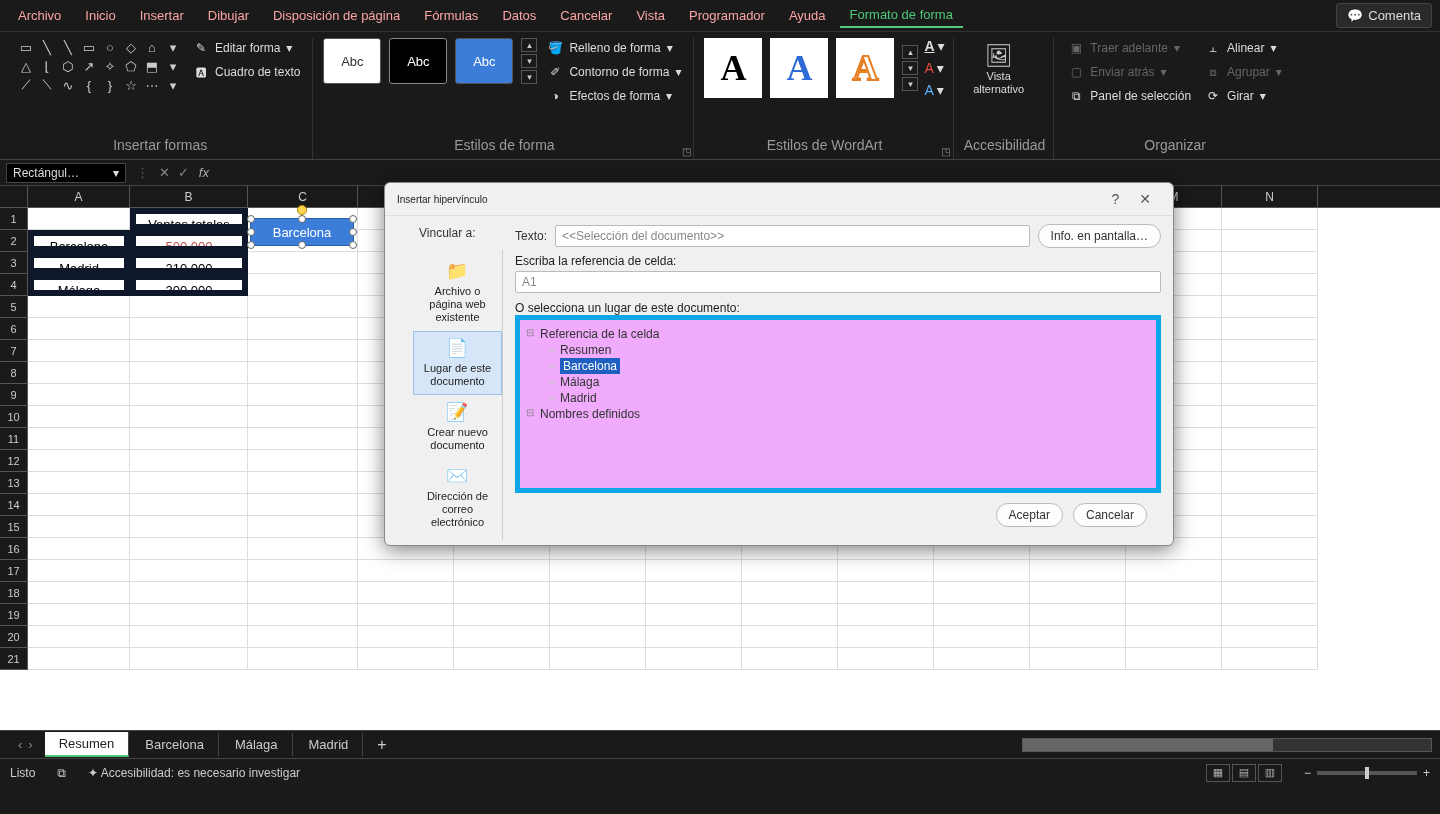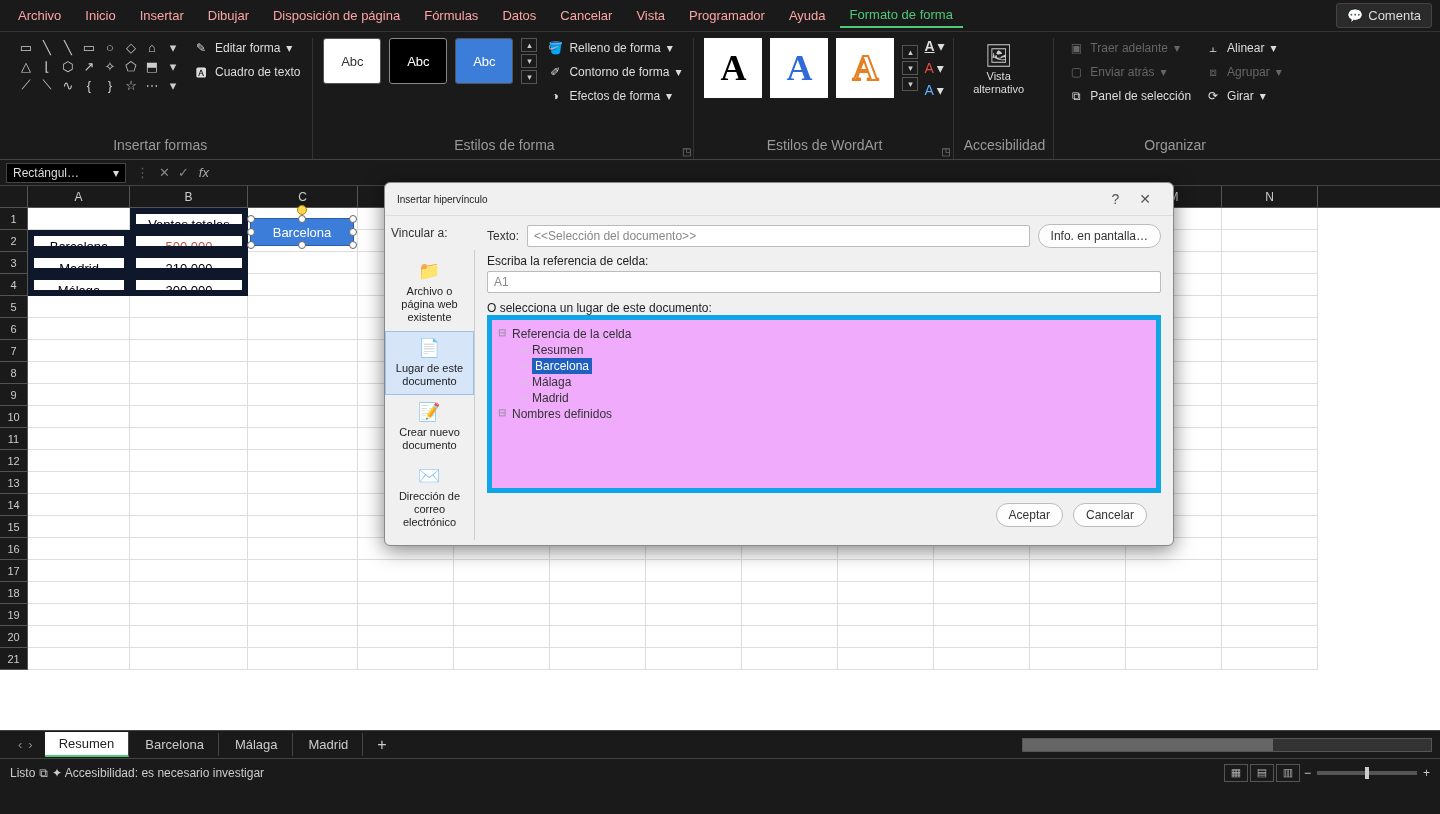--- a/index.html
+++ b/index.html
@@ -73,21 +73,21 @@
 
 .shape-rect { position:absolute; left:250px; top:32px; width:104px; height:28px; background:#3b7dd8; border:1px solid #2a5fa8; color:#fff; display:flex; align-items:center; justify-content:center; font-size:13px; }
 .sel-handle { position:absolute; width:8px; height:8px; background:#fff; border:1px solid #666; border-radius:50%; }
 .rot-handle { position:absolute; width:10px; height:10px; background:#ffd54f; border:1px solid #b08900; border-radius:50%; left:50%; top:-14px; transform:translateX(-50%); }
 
 
 .dialog { position:absolute; left:384px; top:182px; width:790px; background:#f0f0f0; border:1px solid #888; border-radius:6px; box-shadow:0 4px 20px rgba(0,0,0,.5); color:#222; font-size:12px; }
 .dlg-title { display:flex; align-items:center; padding:8px 12px; border-bottom:1px solid #ddd; }
 .dlg-title .t { flex:1; font-size:10px; }
 .dlg-title .hbtn { padding:0 10px; color:#555; cursor:pointer; font-size:14px; }
-.dlg-body { display:flex; }
+.dlg-body { display:flex;margin-left:28px; }
 .dlg-side-label { width:74px; padding:10px 6px; color:#333; }
 .dlg-nav { width:90px; display:flex; flex-direction:column; border-right:1px solid #ccc; padding:4px 0; }
 .dlg-nav .nitem { padding:6px 4px; text-align:center; font-size:11px; line-height:1.2; cursor:pointer; border:1px solid transparent; }
 .dlg-nav .nitem.sel { background:#d6e6f8; border-color:#9cc2e8; }
 .dlg-nav .nicon { font-size:18px; display:block; margin-bottom:2px; color:#666; }
 .dlg-main { flex:1; padding:8px 12px 4px 12px; }
 .dlg-row { display:flex; align-items:center; gap:8px; margin-bottom:6px; }
 .dlg-row label { color:#333; }
 .txt-input { flex:1; border:1px solid #bbb; padding:3px 6px; background:#fff; color:#888; font-size:12px; border-radius:2px; }
 .btn { border:1px solid #bbb; background:#fdfdfd; padding:4px 12px; border-radius:12px; cursor:pointer; font-size:12px; color:#333; }
@@ -103,21 +103,21 @@
 .tabbar { display:flex; align-items:center; height:28px; background:#1a1a1a; border-top:1px solid #444; padding:0 8px; gap:2px; }
 .tab-nav { display:flex; gap:6px; color:#888; padding:0 10px; }
 .tab { padding:4px 14px; color:#ccc; border-right:1px solid #444; cursor:pointer; font-size:13px; }
 .tab.active { background:#fff; color:#222; border-bottom:2px solid #4fc978; }
 .tab-add { padding:0 12px; color:#ccc; cursor:pointer; font-size:16px; }
 .hscroll { flex:1; display:flex; justify-content:flex-end; }
 .hscroll-track { width:410px; height:14px; background:#333; border:1px solid #555; position:relative; }
 .hscroll-thumb { position:absolute; left:0; top:0; width:250px; height:12px; background:#666; }
 
 
-.status { display:flex; align-items:center; height:28px; background:#1a1a1a; border-top:1px solid #444; padding:0 10px; gap:4px; font-size:12px; color:#ccc; }
+.status { display:flex; align-items:center; height:28px; background:#1a1a1a; border-top:1px solid #444; padding:0 10px; gap:22px; font-size:12px; color:#ccc; }
 .status .sp { flex:1; }
 .view-btns { display:flex; gap:2px; }
 .view-btns span { width:24px; height:18px; border:1px solid #555; display:flex; align-items:center; justify-content:center; cursor:pointer; color:#aaa; font-size:11px; }
 .zoom { display:flex; align-items:center; gap:6px; }
 .zoom-track { width:100px; height:4px; background:#555; position:relative; }
 .zoom-thumb { position:absolute; left:48px; top:-4px; width:4px; height:12px; background:#ccc; }
 </style>
 </head>
 <body>
 

